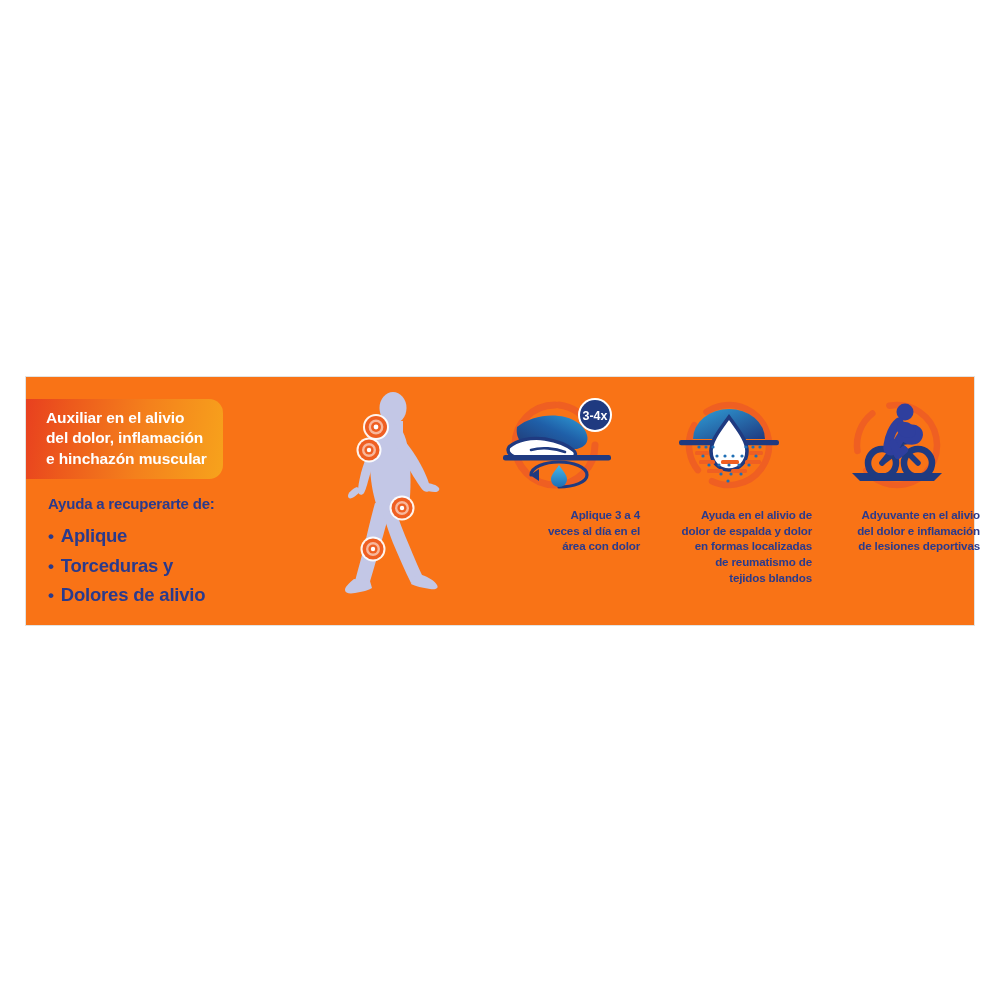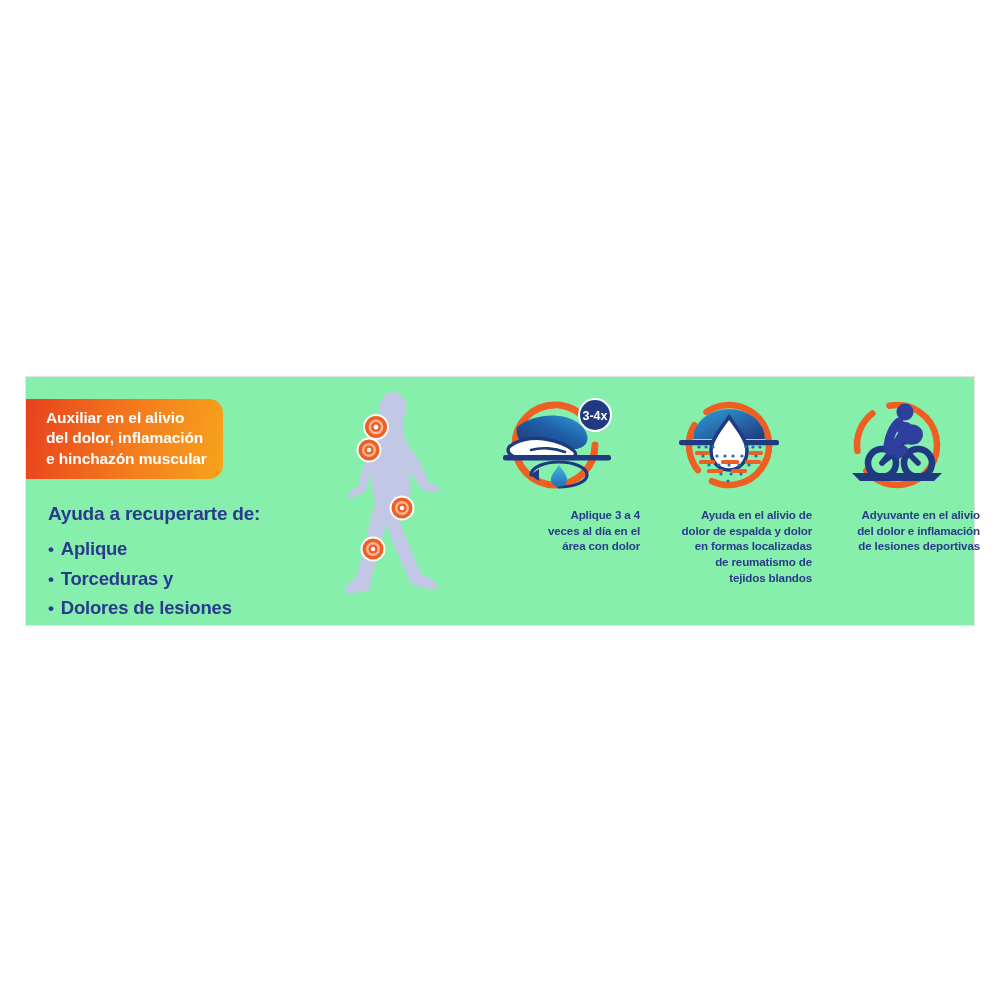--- a/index.html
+++ b/index.html
@@ -27,21 +27,21 @@
     width: 950px;
     height: 250px;
     background: #f7f7f5;
     border: 1px solid #e3e3e1;
     box-sizing: border-box;
   }
 
   .banner-inner {
     position: absolute;
     left: 0; top: 0; right: 0; bottom: 0;
-    background: #86efac;
+    background: #f97316;
   }
 
   
   .left-col {
     position: absolute;
     left: 20px;
     top: 22px;
     width: 290px;
   }
 
@@ -55,23 +55,23 @@
     font-weight: bold;
     font-size: 15.5px;
     line-height: 1.32;
     letter-spacing: -0.1px;
     white-space: pre-line;
   }
 
   .heading {
     color: #2a3a8c;
     font-weight: bold;
-    font-size: 19px;
+    font-size: 15px;
     letter-spacing: -0.2px;
-    margin-top: 24px;
+    margin-top: 16px;
     margin-left: 2px;
   }
 
   .bullets {
     list-style: none;
     margin: 9px 0 0 2px;
     padding: 0;
   }
   .bullets li {
     color: #2a3a8c;
@@ -155,21 +155,21 @@
           <li>
             <span class="dot">•</span>
             <span>Aplique</span>
           </li>
           <li>
             <span class="dot">•</span>
             <span>Torceduras y</span>
           </li>
           <li>
             <span class="dot">•</span>
-            <span>Dolores de lesiones</span>
+            <span>Dolores de alivio</span>
           </li>
         </ul>
       </div>
 
       <div class="figure-wrap">
         <svg width="135" height="215" viewBox="0 0 135 215">
           <g fill="#c3c7e6">
 
             <ellipse cx="62" cy="17" rx="13.5" ry="16"></ellipse>
 

